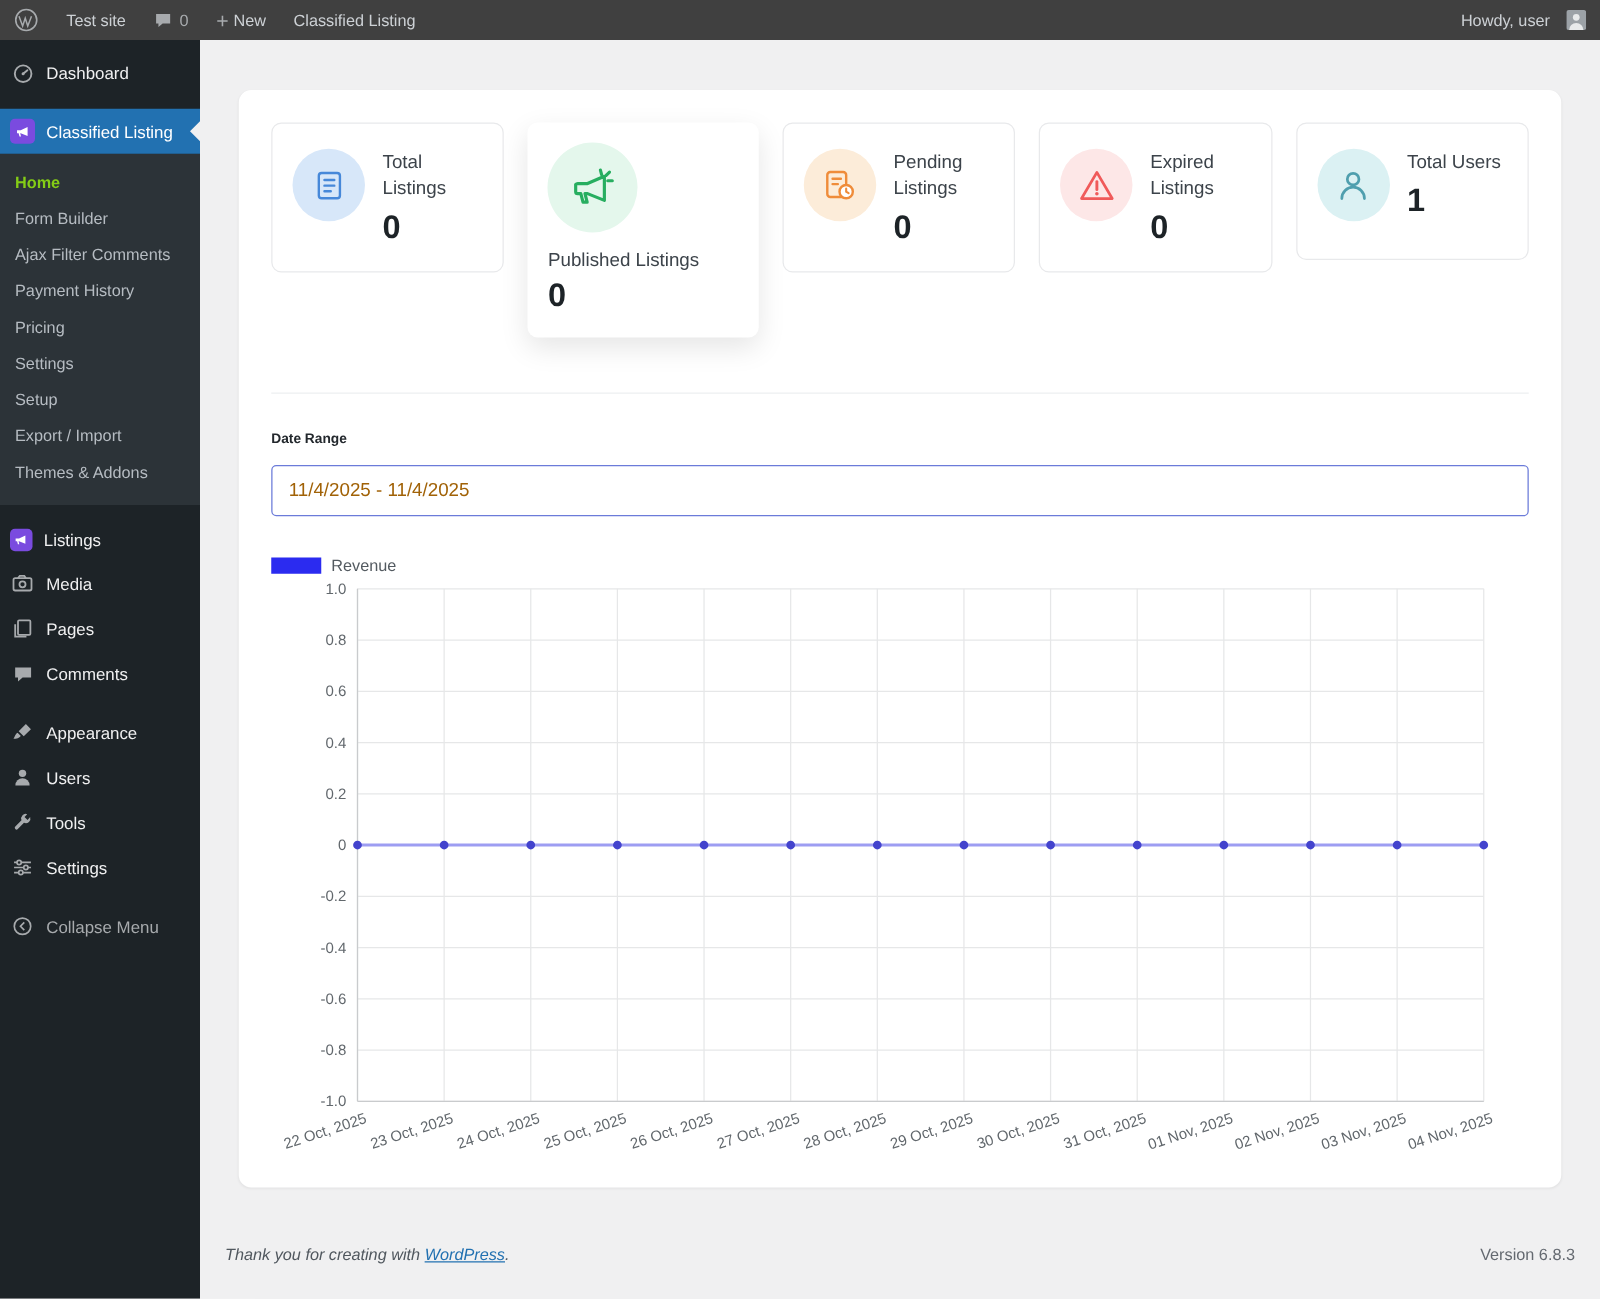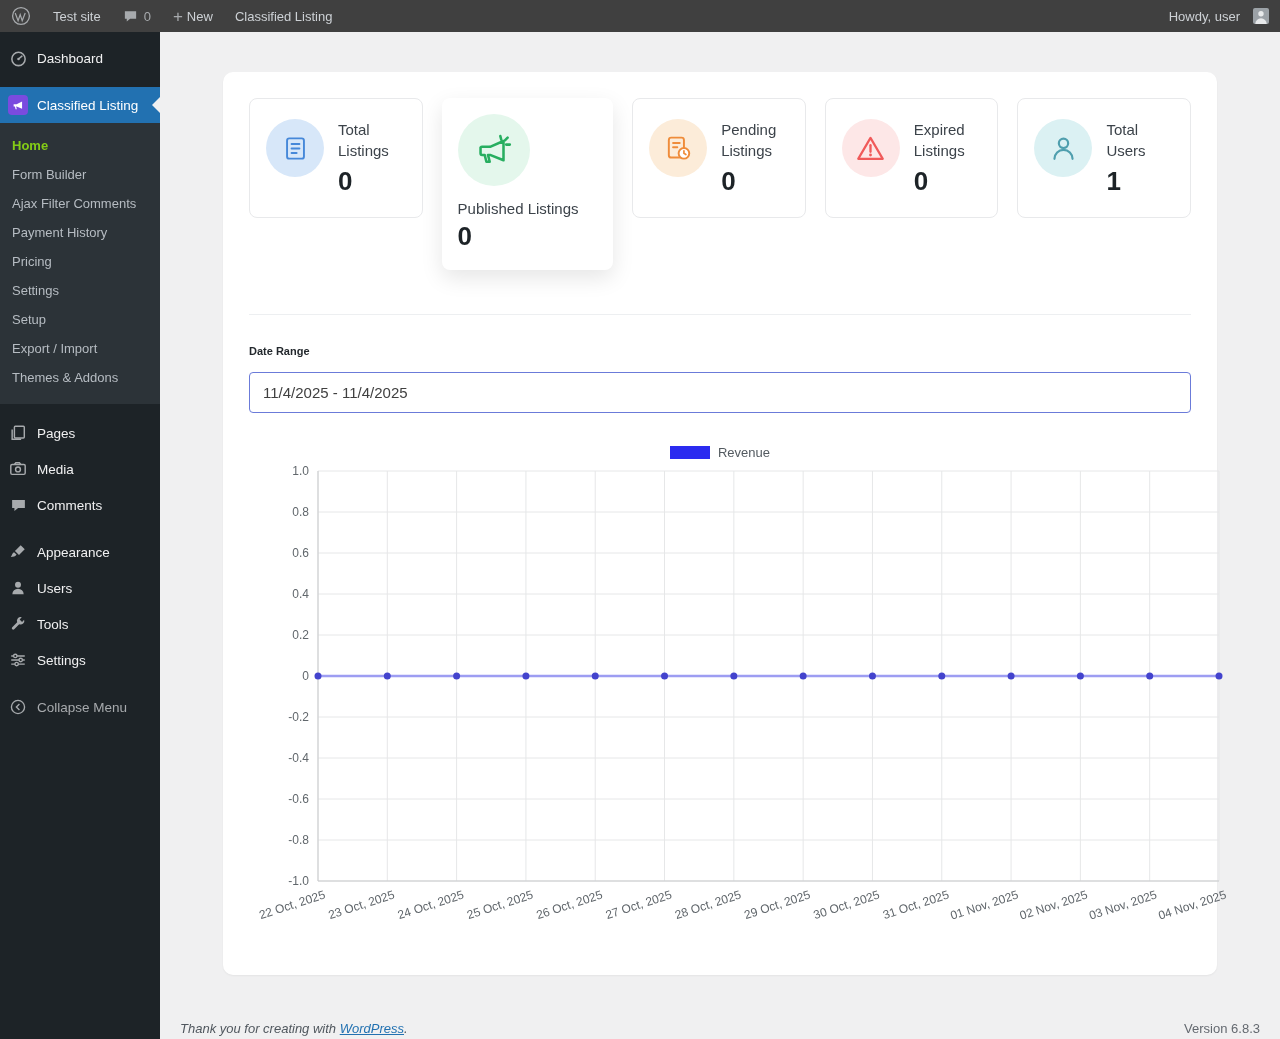--- a/index.html
+++ b/index.html
@@ -26,38 +26,38 @@
   .menu-item.active{background:#2271b1;color:#fff}
   .menu-item.active::after{content:"";position:absolute;right:0;top:50%;margin-top:-8px;border:8px solid transparent;border-right-color:#f0f0f1}
   .plugin-badge{width:20px;height:20px;border-radius:4px;background:#7a4bdf;display:flex;align-items:center;justify-content:center;flex-shrink:0}
   .sep{height:11px}
   .submenu{background:#2c3338;padding:8px 0 12px}
   .submenu-item{padding:7px 12px;font-size:13px;color:#b6bcc2;cursor:pointer}
   .submenu-item.current{color:#84cc16;font-weight:bold}
   .menu-item.dim{color:#a7aaad}
 
   
-  .page-card{background:#fff;border-radius:10px;margin:0 43px;padding:26px 26px 48px;box-shadow:0 1px 2px rgba(0,0,0,.05)}
+  .page-card{background:#fff;border-radius:10px;margin:0 11px;padding:26px 26px 23px;box-shadow:0 1px 2px rgba(0,0,0,.05)}
 
   .stats-row{display:flex;gap:19px;align-items:flex-start;margin-bottom:44px}
   .stat-card{flex:1;border:1px solid #e8e9eb;border-radius:8px;padding:20px 16px;display:flex;gap:14px;align-items:flex-start;min-height:110px;background:#fff}
   .stat-icon{width:58px;height:58px;border-radius:50%;display:flex;align-items:center;justify-content:center;flex-shrink:0}
   .stat-label{font-size:15px;color:#3c434a;line-height:1.4}
   .stat-value{font-size:26px;font-weight:bold;color:#1d2327;margin-top:5px}
   .stat-card.elevated{flex-direction:column;min-height:169px;border:none;box-shadow:0 8px 22px rgba(0,0,0,.10);gap:12px;padding:16px 16px 18px}
   .stat-card.elevated .stat-icon{width:72px;height:72px}
   .stat-card.elevated .stat-value{margin-top:2px}
 
   .card-divider{border:none;border-top:1px solid #edeff1;margin:0}
 
   .section-title{font-size:11px;color:#23282d;margin:30px 0 15px;font-weight:bold}
-  .date-input{width:100%;height:41px;border:1px solid #6b7bd9;border-radius:4px;padding:0 13px;font-size:15px;color:#404040;background:#fff;outline:none;font-family:"Liberation Sans",sans-serif}
+  .date-input{width:100%;height:41px;border:1px solid #6b7bd9;border-radius:4px;padding:0 13px;font-size:15px;color:#a16207;background:#fff;outline:none;font-family:"Liberation Sans",sans-serif}
 
   .chart-wrap{margin-top:32px}
-  .legend{display:flex;justify-content:center;align-items:center;gap:8px;margin-bottom:4px}
+  .legend{display:flex;align-items:center;gap:8px;margin-bottom:4px}
   .legend-swatch{width:40px;height:13px;display:inline-block}
   .legend-label{font-size:13px;color:#535a60}
   .tick{font-size:12px;fill:#61676c;font-family:"Liberation Sans",sans-serif}
 
   
   .footer{display:flex;justify-content:space-between;align-items:center;margin-top:46px;font-size:13px;color:#50575e}
   .footer .thanks{font-style:italic}
   .footer a{color:#2271b1;cursor:pointer;text-decoration:underline;font-style:italic}
   .footer .version{color:#646970}
 </style>
@@ -137,40 +137,48 @@
       <div class="submenu-item">Payment History</div>
       <div class="submenu-item">Pricing</div>
       <div class="submenu-item">Settings</div>
       <div class="submenu-item">Setup</div>
       <div class="submenu-item">Export / Import</div>
       <div class="submenu-item">Themes &amp; Addons</div>
     </div>
 
     <div class="sep"></div>
 
-
-    <div class="menu-item">
-      <span class="mi-icon">
-        <svg viewBox="0 0 20 20" width="18" height="18">
-            <rect x="6" y="2.5" width="11" height="13" rx="1" fill="none" stroke="currentColor" stroke-width="1.6"></rect>
-            <path d="M3.5 6v11h10" fill="none" stroke="currentColor" stroke-width="1.6"></path>
-          </svg>
-      </span>
-      <span>Pages</span>
+    <div class="menu-item">
+      <span class="plugin-badge" style="width:18px;height:18px">
+        <svg viewBox="0 0 20 20" width="12" height="12">
+            <path d="M2.5 8v3.6h2l1 4h1.9l-1-4H7l8.5 3.4v-11L7 8z" fill="#fff"></path>
+          </svg>
+      </span>
+      <span>Listings</span>
     </div>
 
     <div class="menu-item">
       <span class="mi-icon">
         <svg viewBox="0 0 20 20" width="18" height="18">
             <rect x="2" y="5" width="16" height="11" rx="1.5" fill="none" stroke="currentColor" stroke-width="1.6"></rect>
             <circle cx="10" cy="10.5" r="2.7" fill="none" stroke="currentColor" stroke-width="1.6"></circle>
             <path d="M6 5l1.6-2h4L13 5" fill="none" stroke="currentColor" stroke-width="1.6"></path>
           </svg>
       </span>
       <span>Media</span>
+    </div>
+
+    <div class="menu-item">
+      <span class="mi-icon">
+        <svg viewBox="0 0 20 20" width="18" height="18">
+            <rect x="6" y="2.5" width="11" height="13" rx="1" fill="none" stroke="currentColor" stroke-width="1.6"></rect>
+            <path d="M3.5 6v11h10" fill="none" stroke="currentColor" stroke-width="1.6"></path>
+          </svg>
+      </span>
+      <span>Pages</span>
     </div>
 
     <div class="menu-item">
       <span class="mi-icon">
         <svg viewBox="0 0 20 20" width="17" height="17">
             <path d="M2.5 3.5h15V13h-8l-4.3 3.6V13H2.5z" fill="currentColor"></path>
           </svg>
       </span>
       <span>Comments</span>
     </div>

